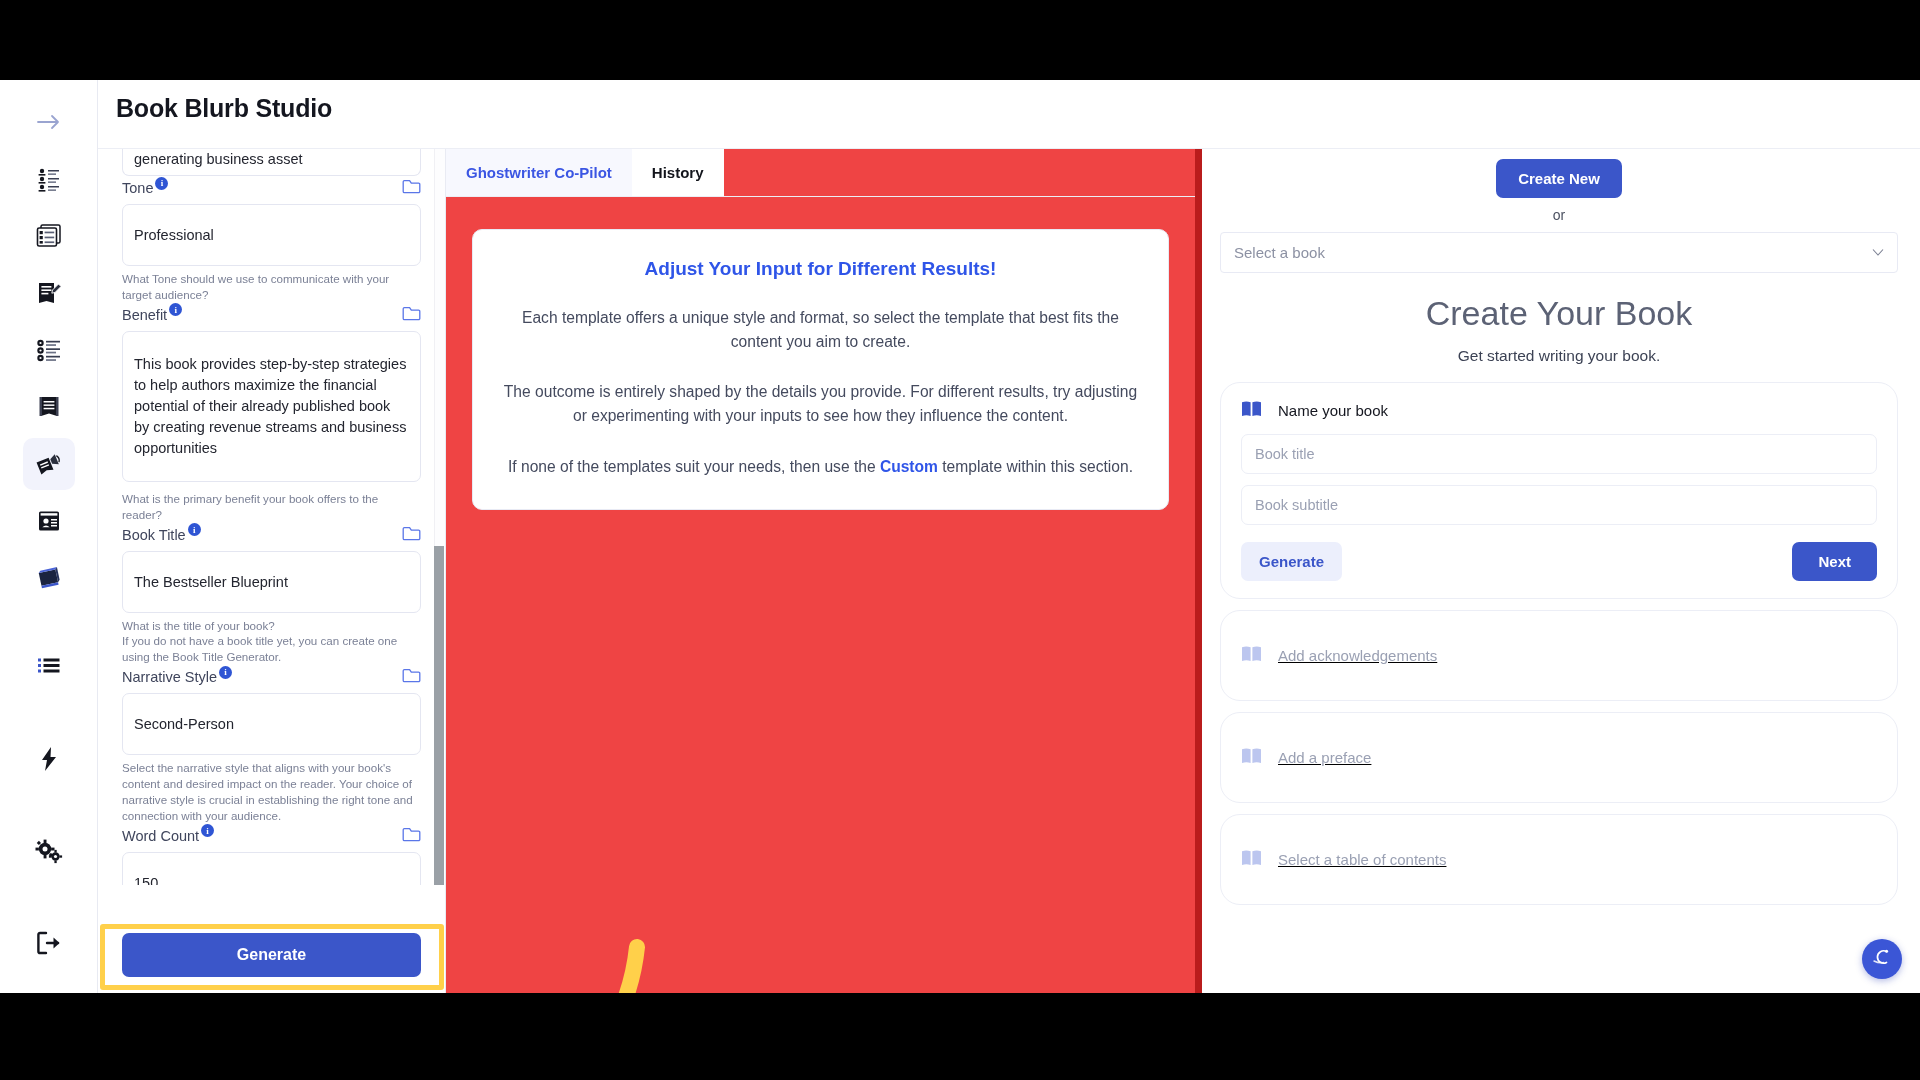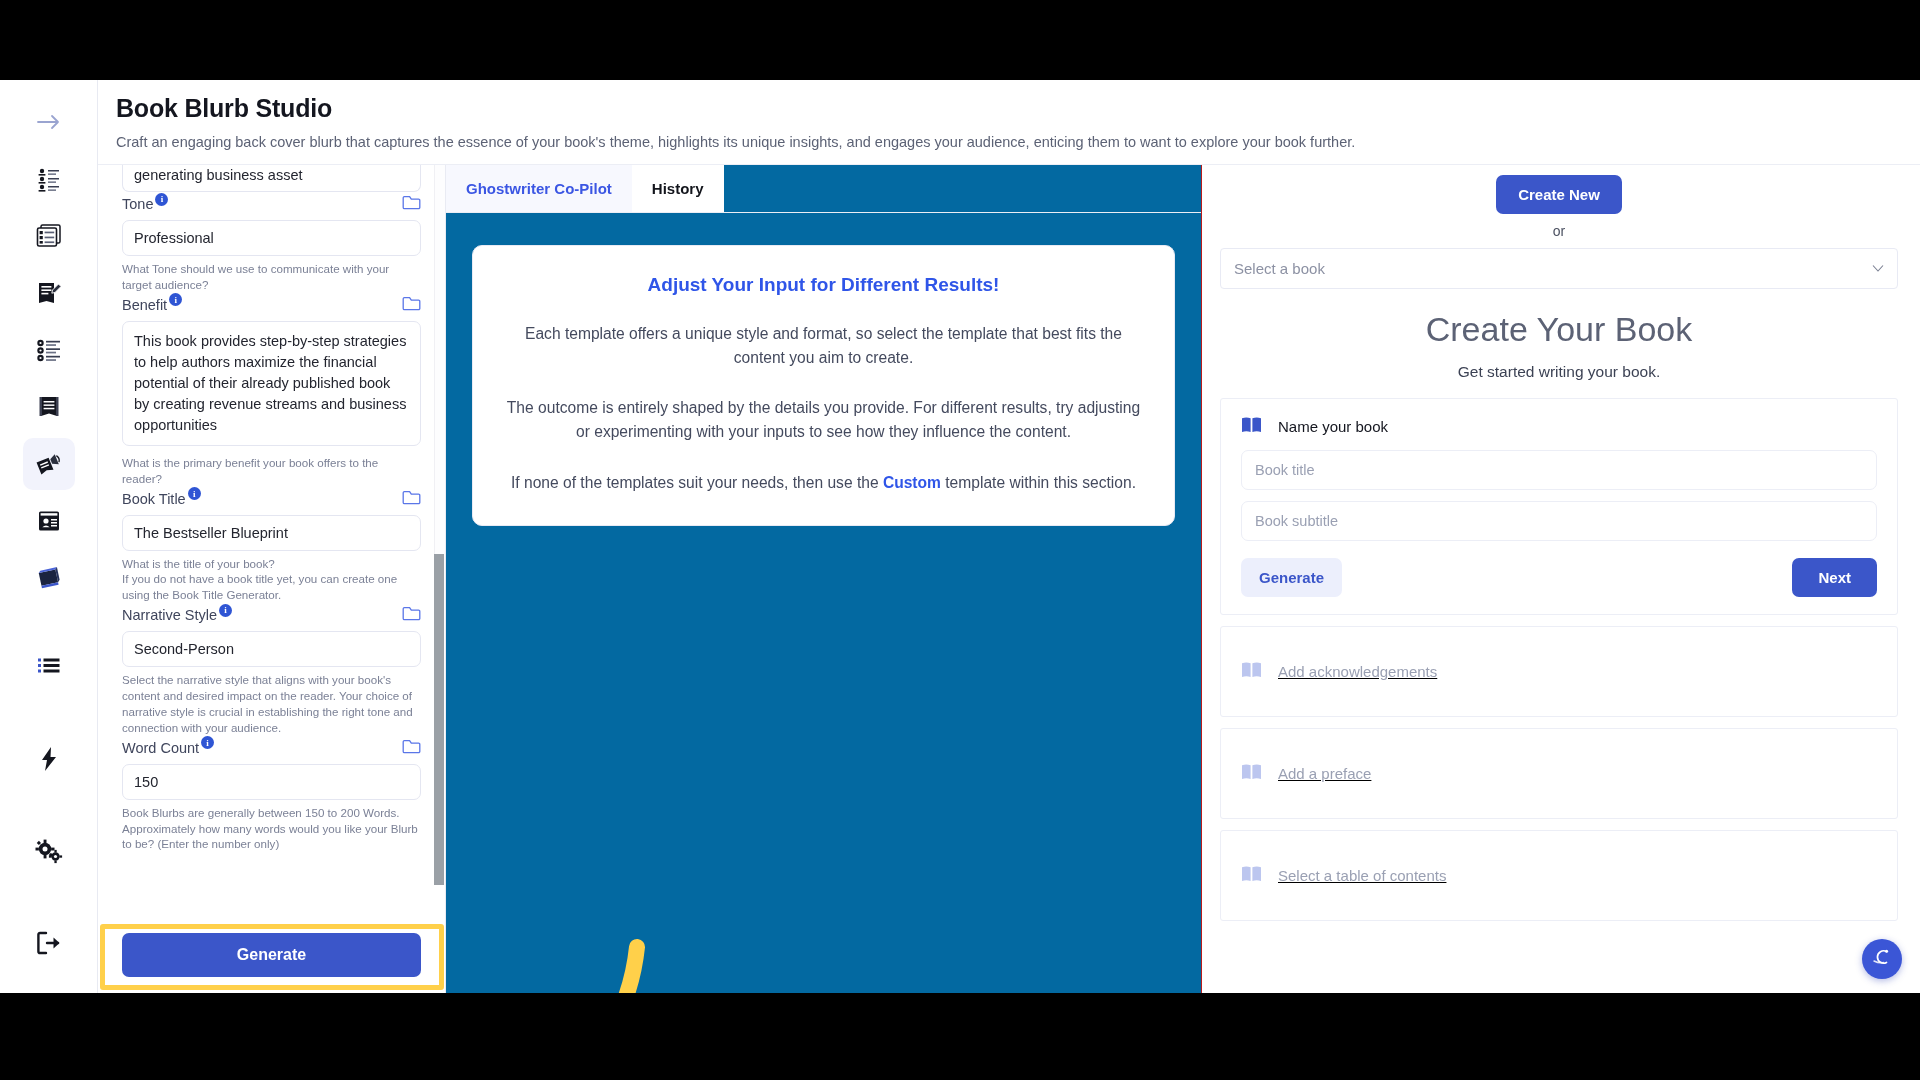--- a/index.html
+++ b/index.html
@@ -88,21 +88,21 @@
     font-size: 9px; font-weight: bold;
     display: inline-flex; align-items: center; justify-content: center;
     margin-left: 2px; position: relative; top: -5px;
     font-family: "Liberation Serif", serif;
   }
   .folder-ic { margin-left: auto; cursor: pointer; }
   .txt-input {
     width: 100%;
     border: 1px solid #e4e6f1;
     border-radius: 7px;
-    padding: 9px 11px;
+    padding: 22px 11px;
     font-size: 14.5px;
     color: #23252f;
     font-family: "Liberation Sans", sans-serif;
     background: #fff;
     outline: none;
   }
   textarea.txt-input { resize: none; line-height: 1.45; }
   .helper {
     font-size: 11.6px; color: #7b8196; line-height: 1.37;
     margin-top: 5px;
@@ -154,22 +154,22 @@
     border: none; border-radius: 7px;
     font-size: 16px; font-weight: bold;
     font-family: "Liberation Sans", sans-serif;
     cursor: pointer;
   }
 
   
   #center-panel {
     flex: 1 1 auto; min-width: 0;
     display: flex; flex-direction: column;
-    border-right: 1px solid #b91c1c;
-    background: #0369a1;
+    border-right: 7px solid #b91c1c;
+    background: #ef4444;
   }
   #tabs { display: flex; border-bottom: 1px solid #eceef5; }
   .tab {
     padding: 15px 20px;
     font-size: 15px; font-weight: bold;
     cursor: pointer;
   }
   .tab.active { color: #3b56e3; background: #f7f8fe; }
   .tab.inactive { color: #13151c; background: #fff; }
 
@@ -232,21 +232,21 @@
   #create-book-title {
     text-align: center; font-size: 34px; color: #5c6275;
     margin-top: 21px;
   }
   #create-book-sub {
     text-align: center; font-size: 15.5px; color: #3c4254;
     margin-top: 14px; margin-bottom: 17px;
   }
   .book-card {
     border: 1px solid #eceef6;
-    border-radius: 3px;
+    border-radius: 20px;
     background: #fff;
     padding: 17px 20px;
     margin-bottom: 11px;
   }
   .card-head { display: flex; align-items: center; margin-bottom: 13px; }
   .card-head-label {
     font-size: 15px; color: #14161f; font-weight: 400;
     margin-left: 16px;
   }
   .card-head-label.muted { color: #9aa0b3; }
@@ -484,21 +484,20 @@
           </svg>
         </span>
       </div>
     </div>
   </div>
 
   <div id="main">
 
     <div id="page-header">
       <div id="page-title">Book Blurb Studio</div>
-      <div id="page-subtitle">Craft an engaging back cover blurb that captures the essence of your book's theme, highlights its unique insights, and engages your audience, enticing them to want to explore your book further.</div>
     </div>
 
     <div id="workspace">
 
       <div id="form-panel">
         <div id="form-scroll">
 
           <div class="field">
             <div class="top-clip-input">generating business asset</div>
           </div>

